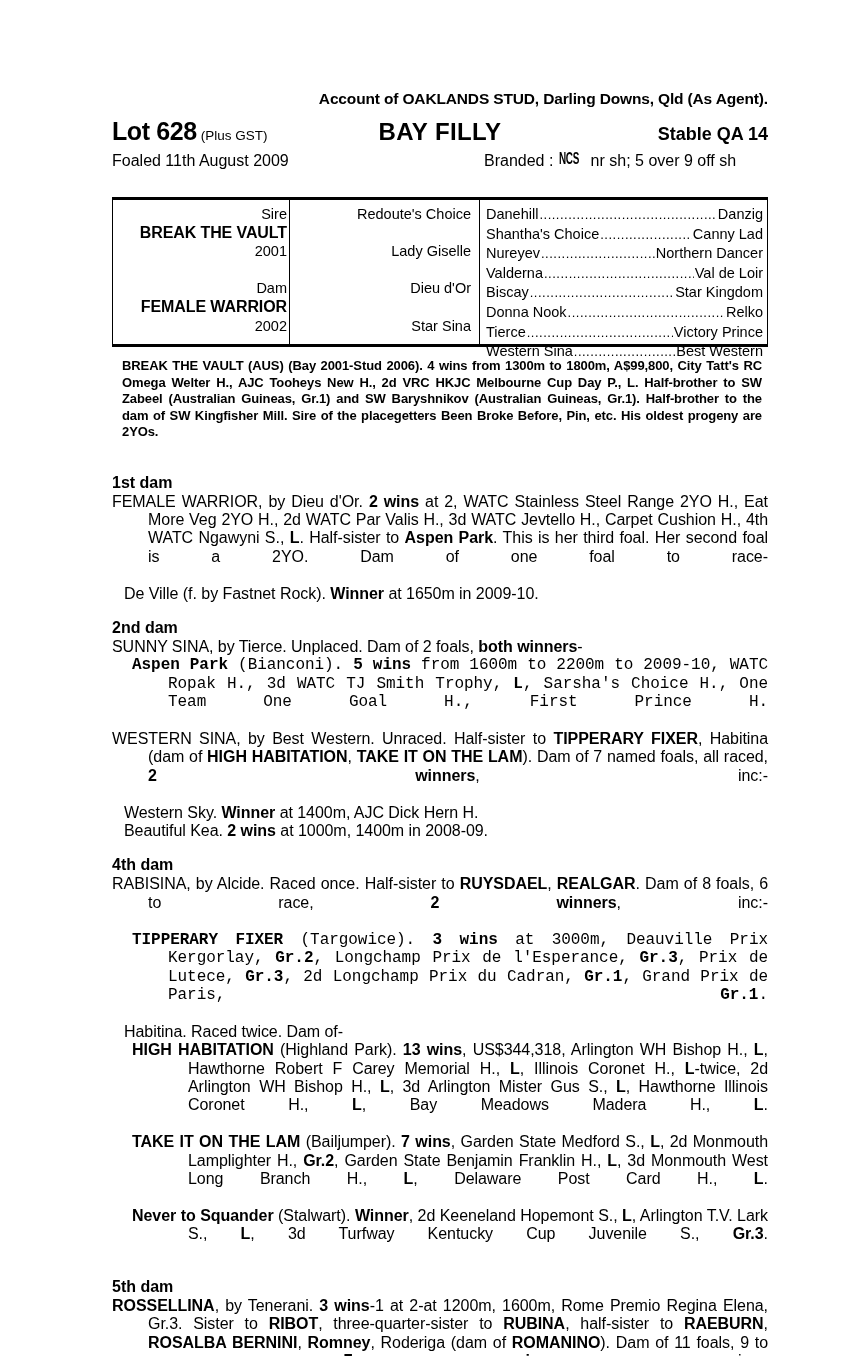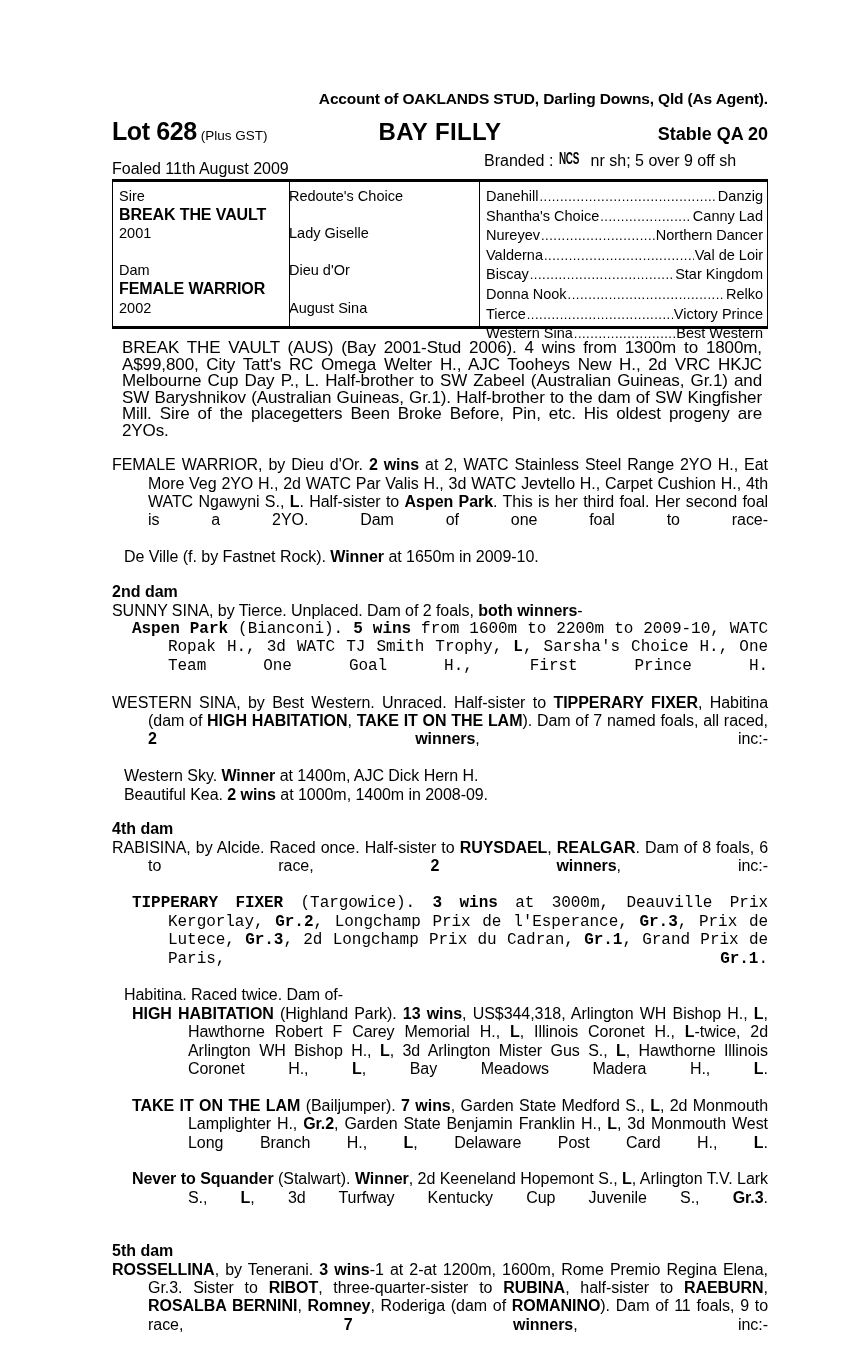--- a/index.html
+++ b/index.html
@@ -69,45 +69,46 @@
     font-weight: bold;
     font-size: 18px;
     white-space: nowrap;
   }
   .foal-row {
     position: relative;
     height: 24px;
     margin-top: 6px;
     font-size: 16px;
   }
-  .foal-left { position: absolute; left: 0; top: 8px; white-space: nowrap; }
+  .foal-left { position: absolute; left: 0; top: 0; white-space: nowrap; }
   .foal-right { position: absolute; left: 372px; top: 0; white-space: nowrap; }
   .brand-glyph {
     font-family: "Liberation Sans Narrow", "Liberation Sans", sans-serif;
     font-weight: bold;
     font-size: 16px;
     display: inline-block;
     transform: scaleX(0.62);
     transform-origin: left center;
     letter-spacing: -0.5px;
     margin: 0 -5px 0 1px;
     position: relative;
     top: -2px;
   }
 
   
   .ped-table {
-    margin-top: 3px;
+    margin-top: 21px;
     border-top: 3px solid #000;
     border-bottom: 3px solid #000;
     border-left: 1px solid #000;
     border-right: 1px solid #000;
     position: relative;
     height: 150px;
     box-sizing: border-box;
+    text-align: right;
   }
   .ped-div {
     position: absolute;
     top: 0;
     bottom: 0;
     width: 1px;
     background: #000;
   }
   .ped-div.d1 { left: 176px; }
   .ped-div.d2 { left: 366px; }
@@ -143,22 +144,22 @@
     margin: 0 1px;
     font-size: 13px;
   }
   .gp-row .gp-b { flex: 0 0 auto; }
 
   
   .sire-blurb {
     margin-top: 11px;
     margin-left: 10px;
     margin-right: 6px;
-    font-weight: normal;
-    font-size: 17px;
+    font-weight: bold;
+    font-size: 13px;
     line-height: 16.6px;
     text-align: justify;
     letter-spacing: -0.1px;
   }
   .sire-blurb::after { content: ""; display: inline-block; width: 100%; }
 
   
   .dam-head {
     font-weight: bold;
     font-size: 16px;
@@ -186,21 +187,21 @@
 
 <div class="page">
 
   <div class="account-line">Account of OAKLANDS STUD, Darling Downs, Qld (As Agent).</div>
 
   <div class="lot-row">
     <div class="lot-left">
       <span class="lot-num">Lot 628</span><span class="lot-gst">(Plus GST)</span>
     </div>
     <div class="lot-center">BAY FILLY</div>
-    <div class="lot-right">Stable QA 20</div>
+    <div class="lot-right">Stable QA 14</div>
   </div>
 
   <div class="foal-row">
     <div class="foal-left">Foaled 11th August 2009</div>
     <div class="foal-right"><span>Branded :</span> <span class="brand-glyph">NCS</span> <span>nr sh; 5 over 9 off sh</span></div>
   </div>
 
   <div class="ped-table">
     <div class="ped-div d1"></div>
     <div class="ped-div d2"></div>
@@ -217,21 +218,21 @@
     </div>
 
     <div class="ped-col c2">
       <div class="pad-top"></div>
       <div>Redoute's Choice</div>
       <div class="ped-blank"></div>
       <div>Lady Giselle</div>
       <div class="ped-blank"></div>
       <div>Dieu d'Or</div>
       <div class="ped-blank"></div>
-      <div>August Sina</div>
+      <div>Star Sina</div>
     </div>
 
     <div class="ped-col c3">
       <div class="pad-top"></div>
       <div class="gp-row">
         <span class="gp-a">Danehill</span>
         <span class="gp-dots">..................................................................</span>
         <span class="gp-b">Danzig</span>
       </div>
       <div class="gp-row">
@@ -267,20 +268,21 @@
       <div class="gp-row">
         <span class="gp-a">Western Sina</span>
         <span class="gp-dots">..................................................................</span>
         <span class="gp-b">Best Western</span>
       </div>
     </div>
   </div>
 
   <div class="sire-blurb">BREAK THE VAULT (AUS) (Bay 2001-Stud 2006). 4 wins from 1300m to 1800m, A$99,800, City Tatt's RC Omega Welter H., AJC Tooheys New H., 2d VRC HKJC Melbourne Cup Day P., L. Half-brother to SW Zabeel (Australian Guineas, Gr.1) and SW Baryshnikov (Australian Guineas, Gr.1). Half-brother to the dam of SW Kingfisher Mill. Sire of the placegetters Been Broke Before, Pin, etc. His oldest progeny are 2YOs.</div>
 
+  <div class="dam-head">1st dam</div>
   <div class="para hang1">FEMALE WARRIOR, by Dieu d'Or. <b>2 wins</b> at 2, WATC Stainless Steel Range 2YO H., Eat More Veg 2YO H., 2d WATC Par Valis H., 3d WATC Jevtello H., Carpet Cushion H., 4th WATC Ngawyni S., <b>L</b>. Half-sister to <b>Aspen Park</b>. This is her third foal. Her second foal is a 2YO. Dam of one foal to race-</div>
   <div class="para flat1 nojust">De Ville (f. by Fastnet Rock). <b>Winner</b> at 1650m in 2009-10.</div>
 
   <div class="dam-head">2nd dam</div>
   <div class="para lvl0 nojust">SUNNY SINA, by Tierce. Unplaced. Dam of 2 foals, <b>both winners</b>-</div>
   <div class="para hang2"><b>Aspen Park</b> (Bianconi). <b>5 wins</b> from 1600m to 2200m to 2009-10, WATC Ropak H., 3d WATC TJ Smith Trophy, <b>L</b>, Sarsha's Choice H., One Team One Goal H., First Prince H.</div>
 
   <div class="para hang1">WESTERN SINA, by Best Western. Unraced. Half-sister to <b>TIPPERARY FIXER</b>, Habitina (dam of <b>HIGH HABITATION</b>, <b>TAKE IT ON THE LAM</b>). Dam of 7 named foals, all raced, <b>2 winners</b>, inc:-</div>
   <div class="para flat1 nojust">Western Sky. <b>Winner</b> at 1400m, AJC Dick Hern H.</div>
   <div class="para flat1 nojust">Beautiful Kea. <b>2 wins</b> at 1000m, 1400m in 2008-09.</div>

